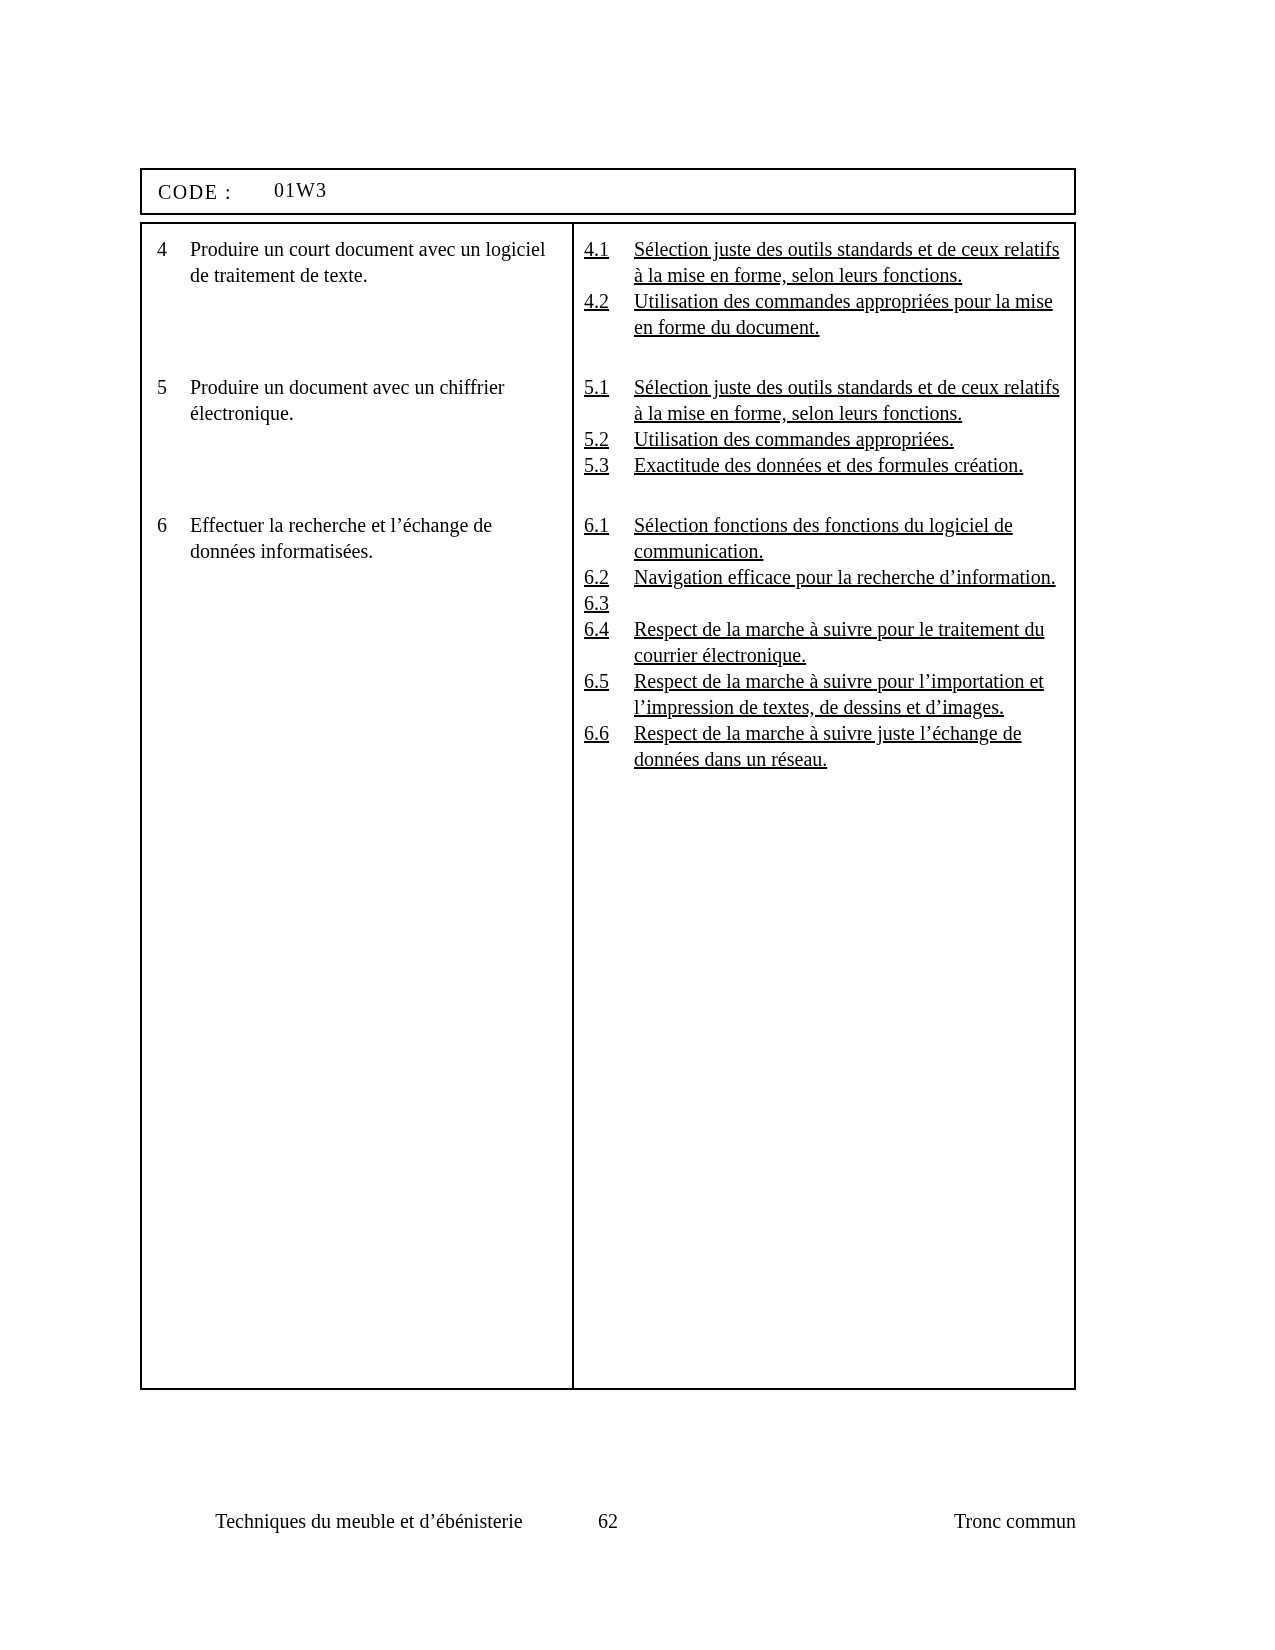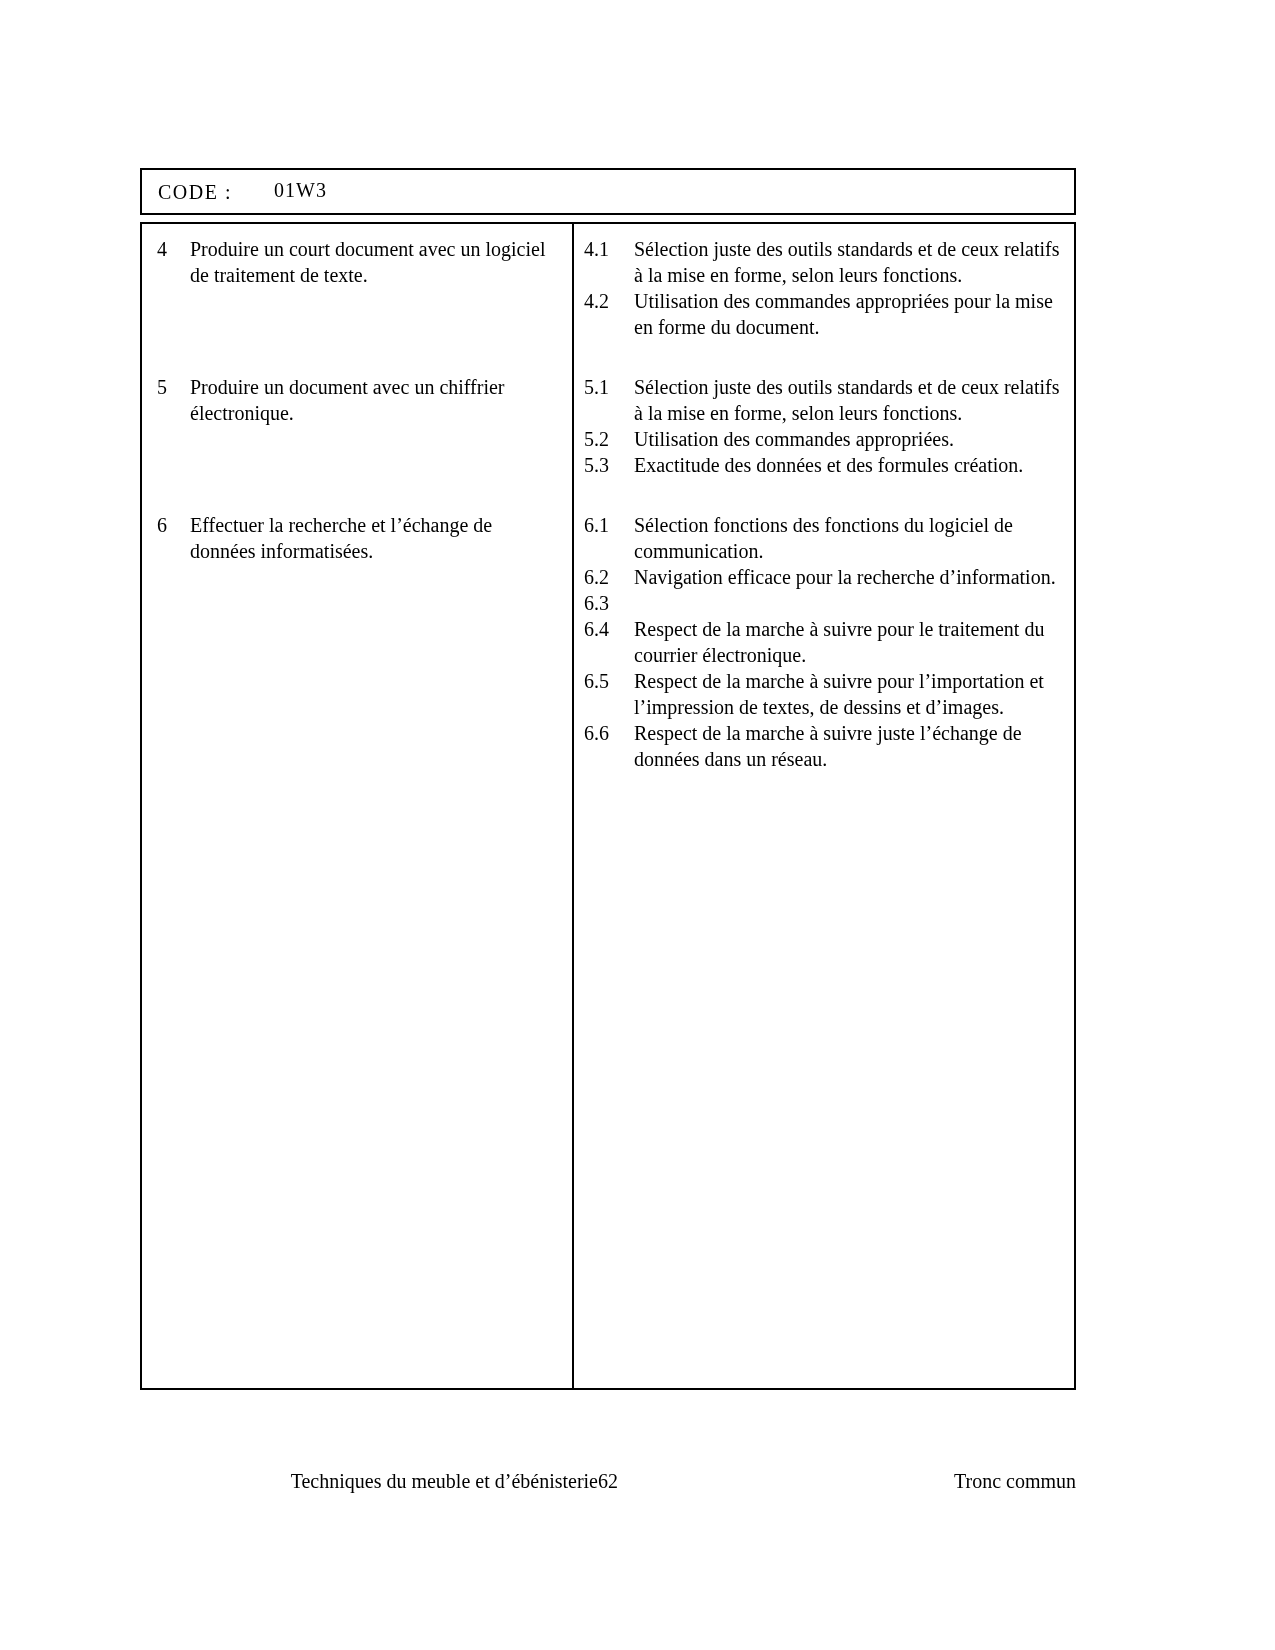--- a/index.html
+++ b/index.html
@@ -56,20 +56,21 @@
     padding-bottom: 34px;
   }
   .left-cell {
     width: 430px;
     flex: 0 0 430px;
     padding: 0 24px 0 15px;
   }
   .right-cell {
     flex: 1;
     padding: 0 14px 0 12px;
+    text-decoration: underline;
   }
   .objective {
     display: flex;
   }
   .obj-num {
     width: 33px;
     flex: 0 0 33px;
   }
   .obj-text { flex: 1; }
   .criterion {
@@ -84,23 +85,23 @@
   
   .footer {
     position: absolute;
     left: 140px;
     top: 1468px;
     width: 936px;
     display: grid;
     grid-template-columns: 1fr auto 1fr;
     align-items: baseline;
   }
-  .footer-left { text-align: right; }
+  .footer-left { text-align: center; }
   .footer-center { text-align: center; }
-  .footer-right { text-align: right; }
+  .footer-right { text-align: right; margin-top: 40px; }
 </style>
 </head>
 <body>
 
 <div class="page">
 
   <div class="code-box">
     <span class="code-label">CODE :</span>
     <span class="code-value">01W3</span>
   </div>

